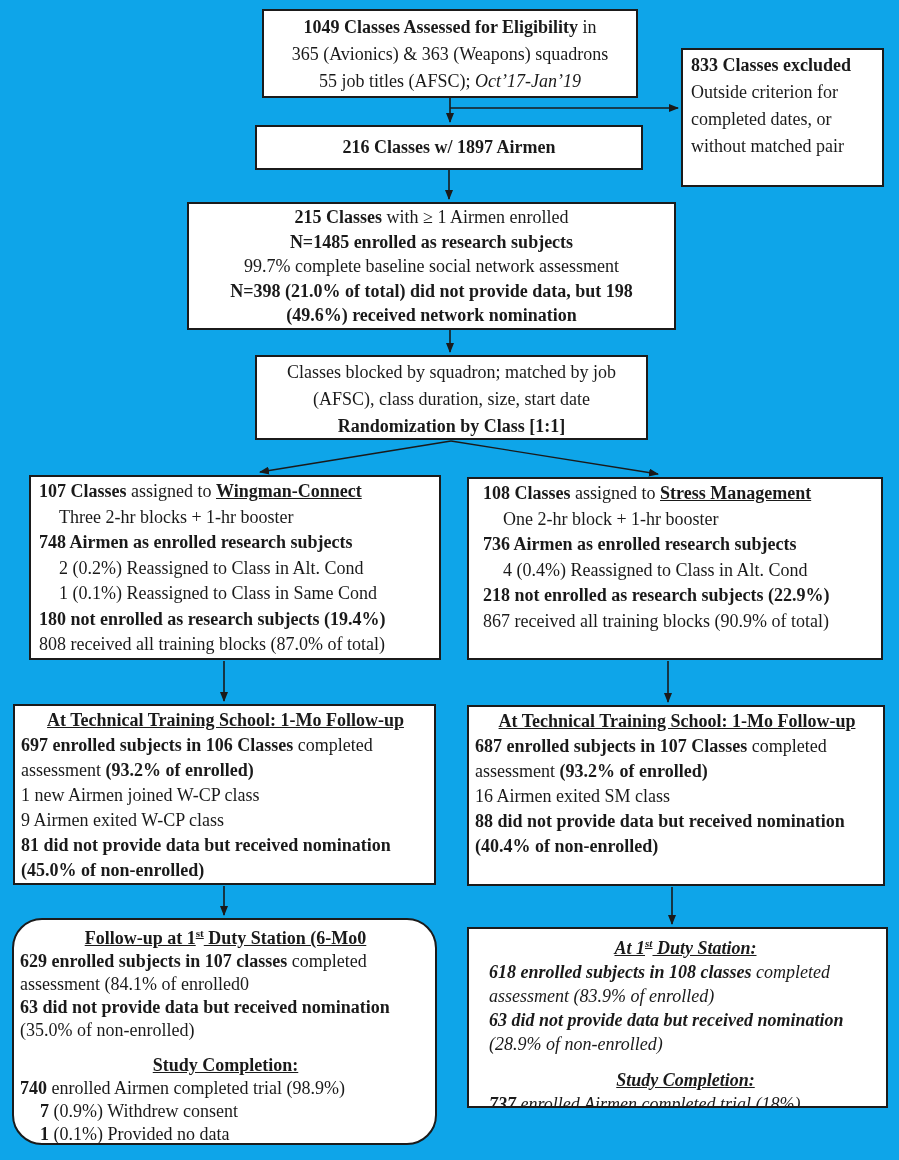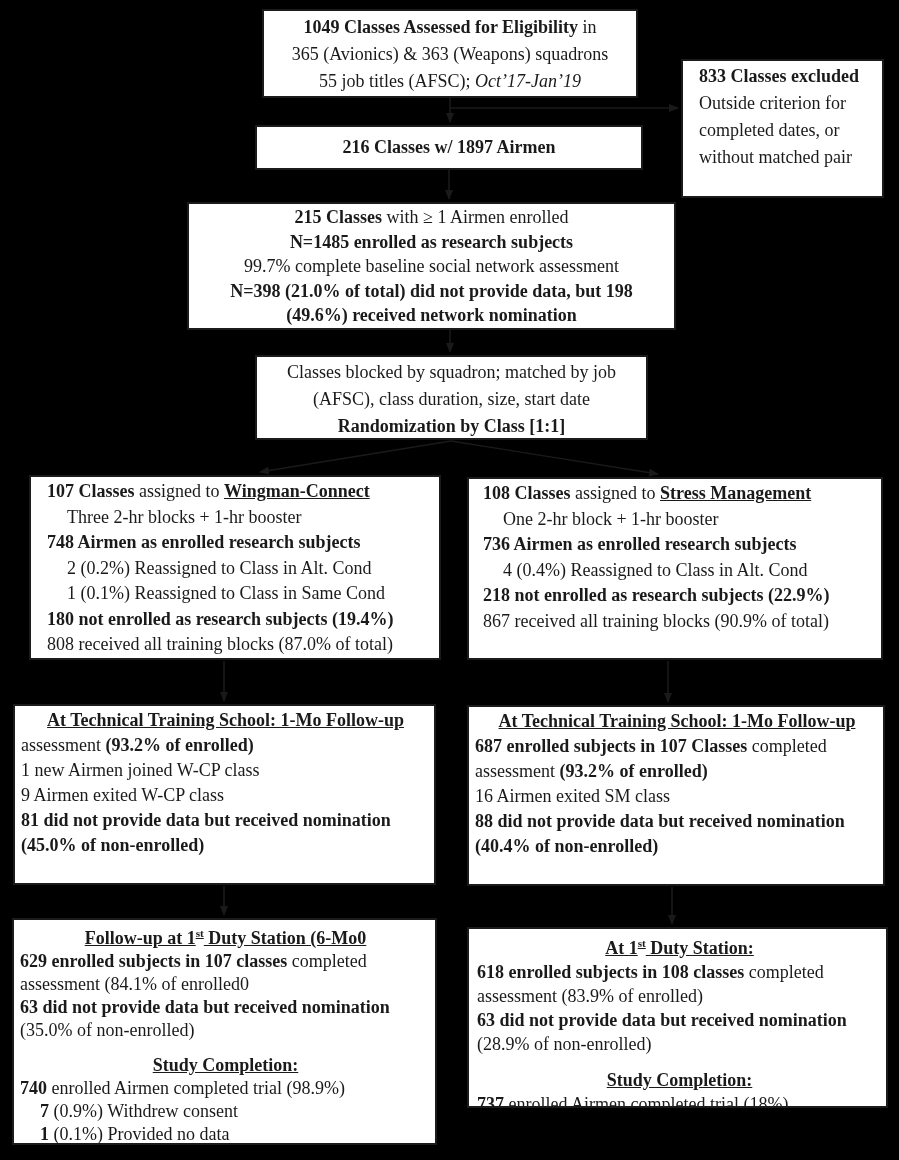--- a/index.html
+++ b/index.html
@@ -1,19 +1,19 @@
 <!DOCTYPE html>
 <html><head>
 <meta charset="utf-8">
 <style>
   html,body{margin:0;padding:0;background:#ffffff;}
   #canvas{
     position:relative;
     width:899px;height:1160px;
-    background:#000000;
+    background:#0ea5e9;
     font-family:"Liberation Serif", serif;
     font-size:18px;
     color:#1a1a1a;
     overflow:hidden;
   }
   .arrows{position:absolute;left:0;top:0;pointer-events:none;}
   .box{
     position:absolute;
     box-sizing:border-box;
     border:2px solid #1b1b1b;
@@ -52,21 +52,21 @@
     <line x1="224" y1="886" x2="224" y2="915" stroke="#1a1a1a" stroke-width="1.6" marker-end="url(#ah)"></line>
     <line x1="672" y1="887" x2="672" y2="924" stroke="#1a1a1a" stroke-width="1.6" marker-end="url(#ah)"></line>
   </svg>
 
   <div class="box center" style="left:262px;top:9px;width:376px;height:89px;--lh:27px;padding-top:3px;">
       <div class="line"><span class="b">1049 Classes Assessed for Eligibility</span><span> in</span></div>
       <div class="line"><span>365 (Avionics) &amp; 363 (Weapons) squadrons</span></div>
       <div class="line"><span>55 job titles (AFSC); </span><span class="it">Oct’17-Jan’19</span></div>
     </div>
 
-  <div class="box" style="left:681px;top:48px;width:203px;height:139px;--lh:27px;padding-left:16px;margin-top:11px;">
+  <div class="box" style="left:681px;top:48px;width:203px;height:139px;--lh:27px;padding-left:8px;">
       <div class="line"><span class="b">833 Classes excluded</span></div>
       <div class="line"><span>Outside criterion for</span></div>
       <div class="line"><span>completed dates, or</span></div>
       <div class="line"><span>without matched pair</span></div>
     </div>
 
   <div class="box center" style="left:255px;top:125px;width:388px;height:45px;--lh:25px;padding-top:8px;">
       <div class="line"><span class="b">216 Classes w/ 1897 Airmen</span></div>
     </div>
 
@@ -77,71 +77,72 @@
       <div class="line"><span class="b">N=398 (21.0% of total) did not provide data, but 198</span></div>
       <div class="line"><span class="b">(49.6%) received network nomination</span></div>
     </div>
 
   <div class="box center" style="left:255px;top:355px;width:393px;height:85px;--lh:27px;">
       <div class="line"><span>Classes blocked by squadron; matched by job</span></div>
       <div class="line"><span>(AFSC), class duration, size, start date</span></div>
       <div class="line"><span class="b">Randomization by Class [1:1]</span></div>
     </div>
 
-  <div class="box" style="left:29px;top:475px;width:412px;height:185px;--lh:25.5px;padding-top:2px;padding-left:16px;">
+  <div class="box" style="left:29px;top:475px;width:412px;height:185px;--lh:25.5px;padding-top:2px;padding-left:8px;">
       <div class="line"><span class="b">107 Classes</span><span> assigned to </span><span class="b u">Wingman-Connect</span></div>
       <div class="line ind1"><span>Three 2-hr blocks + 1-hr booster</span></div>
       <div class="line"><span class="b">748 Airmen as enrolled research subjects</span></div>
       <div class="line ind1"><span>2 (0.2%) Reassigned to Class in Alt. Cond</span></div>
       <div class="line ind1"><span>1 (0.1%) Reassigned to Class in Same Cond</span></div>
       <div class="line"><span class="b">180 not enrolled as research subjects (19.4%)</span></div>
       <div class="line"><span>808 received all training blocks (87.0% of total)</span></div>
     </div>
 
   <div class="box" style="left:467px;top:477px;width:416px;height:183px;--lh:25.5px;padding-top:2px;padding-left:14px;">
       <div class="line"><span class="b">108 Classes</span><span> assigned to </span><span class="b u">Stress Management</span></div>
       <div class="line ind1"><span>One 2-hr block + 1-hr booster</span></div>
       <div class="line"><span class="b">736 Airmen as enrolled research subjects</span></div>
       <div class="line ind1"><span>4 (0.4%) Reassigned to Class in Alt. Cond</span></div>
       <div class="line"><span class="b">218 not enrolled as research subjects (22.9%)</span></div>
       <div class="line"><span>867 received all training blocks (90.9% of total)</span></div>
     </div>
 
   <div class="box" style="left:13px;top:704px;width:423px;height:181px;--lh:25px;padding-top:2px;padding-left:6px;">
       <div class="line c"><span class="b u">At Technical Training School: 1-Mo Follow-up</span></div>
+      <div class="line"><span class="b">697 enrolled subjects in 106 Classes</span><span> completed</span></div>
       <div class="line"><span>assessment </span><span class="b">(93.2% of enrolled)</span></div>
       <div class="line"><span>1 new Airmen joined W-CP class</span></div>
       <div class="line"><span>9 Airmen exited W-CP class</span></div>
       <div class="line"><span class="b">81 did not provide data but received nomination</span></div>
       <div class="line"><span class="b">(45.0% of non-enrolled)</span></div>
     </div>
 
   <div class="box" style="left:467px;top:705px;width:418px;height:181px;--lh:25px;padding-top:2px;padding-left:6px;">
       <div class="line c"><span class="b u">At Technical Training School: 1-Mo Follow-up</span></div>
       <div class="line"><span class="b">687 enrolled subjects in 107 Classes</span><span> completed</span></div>
       <div class="line"><span>assessment </span><span class="b">(93.2% of enrolled)</span></div>
       <div class="line"><span>16 Airmen exited SM class</span></div>
       <div class="line"><span class="b">88 did not provide data but received nomination</span></div>
       <div class="line"><span class="b">(40.4% of non-enrolled)</span></div>
     </div>
 
-  <div class="box" style="left:12px;top:918px;width:425px;height:227px;--lh:23px;padding-top:2px;padding-left:6px;">
+  <div class="box" style="left:12px;top:918px;width:425px;height:227px;--lh:23px;padding-top:2px;padding-left:6px;border-radius:30px;">
       <div class="line c"><span class="b u">Follow-up at 1</span><span class="b u sup">st</span><span class="b u"> Duty Station (6-Mo0</span></div>
       <div class="line"><span class="b">629 enrolled subjects in 107 classes</span><span> completed</span></div>
       <div class="line"><span>assessment (84.1% of enrolled0</span></div>
       <div class="line"><span class="b">63 did not provide data but received nomination</span></div>
       <div class="line"><span>(35.0% of non-enrolled)</span></div>
       <div class="line blank"></div>
       <div class="line c"><span class="b u">Study Completion:</span></div>
       <div class="line"><span class="b">740</span><span> enrolled Airmen completed trial (98.9%)</span></div>
       <div class="line ind1"><span class="b">7</span><span> (0.9%) Withdrew consent</span></div>
       <div class="line ind1"><span class="b">1</span><span> (0.1%) Provided no data</span></div>
     </div>
 
-  <div class="box" style="left:467px;top:927px;width:421px;height:181px;--lh:24px;padding-top:2px;padding-left:8px;">
+  <div class="box" style="left:467px;top:927px;width:421px;height:181px;--lh:24px;padding-top:2px;padding-left:20px;font-style:italic;">
       <div class="line c"><span class="b u">At 1</span><span class="b u sup">st</span><span class="b u"> Duty Station:</span></div>
       <div class="line"><span class="b">618 enrolled subjects in 108 classes</span><span> completed</span></div>
       <div class="line"><span>assessment (83.9% of enrolled)</span></div>
       <div class="line"><span class="b">63 did not provide data but received nomination</span></div>
       <div class="line"><span>(28.9% of non-enrolled)</span></div>
       <div class="line blank"></div>
       <div class="line c"><span class="b u">Study Completion:</span></div>
       <div class="line"><span class="b">737</span><span> enrolled Airmen completed trial (18%)</span></div>
     </div>
 

